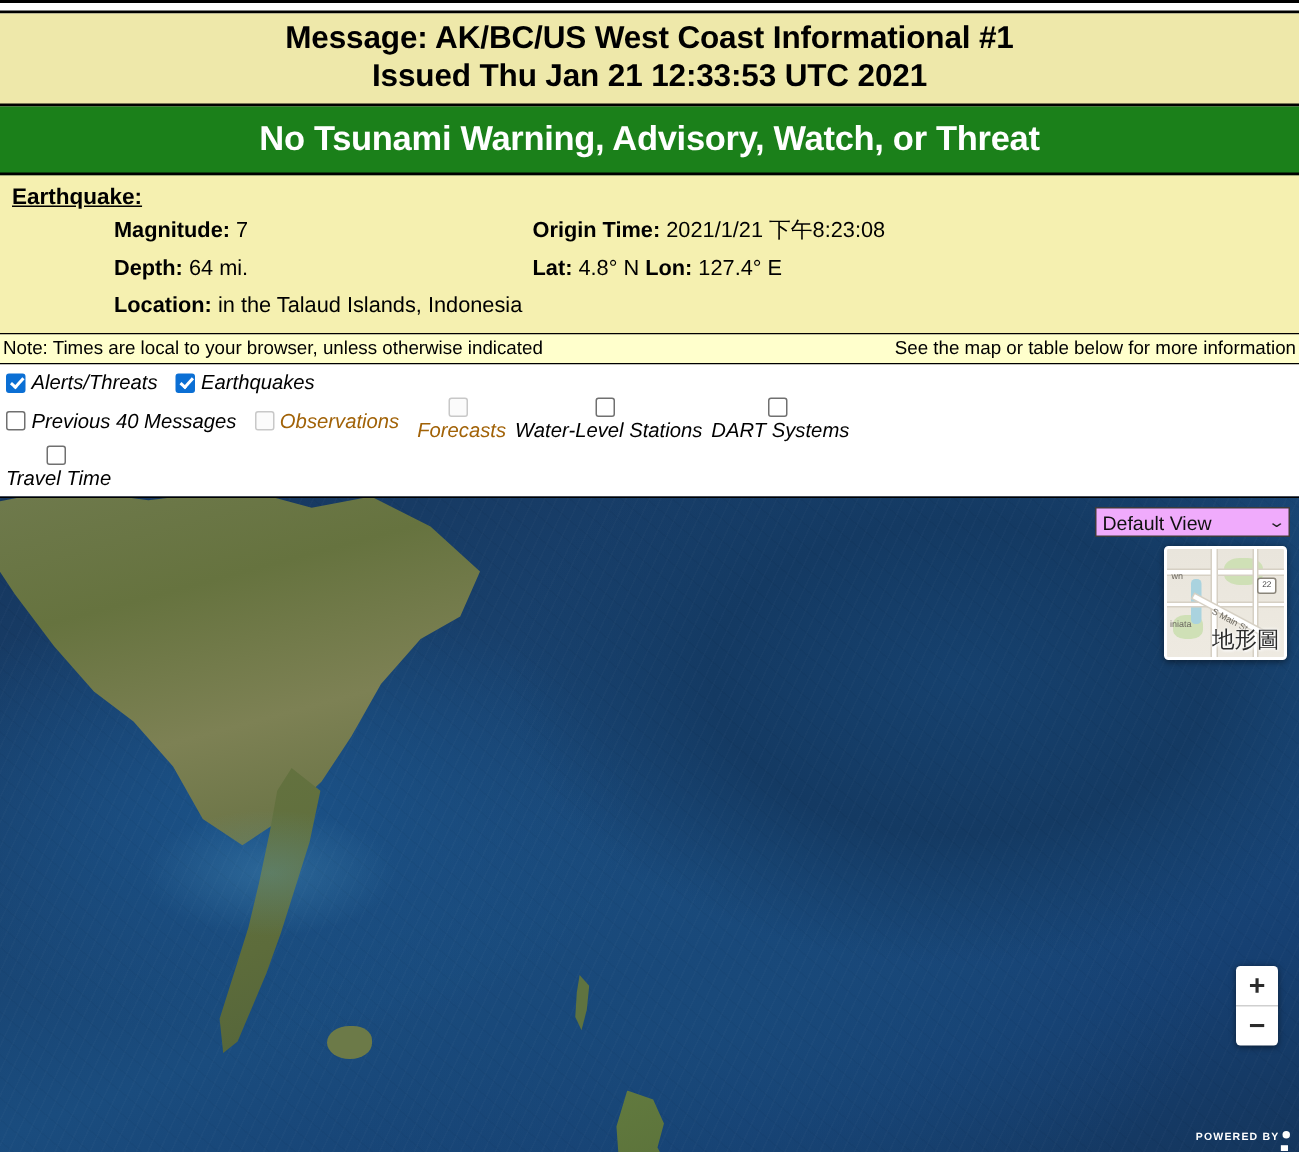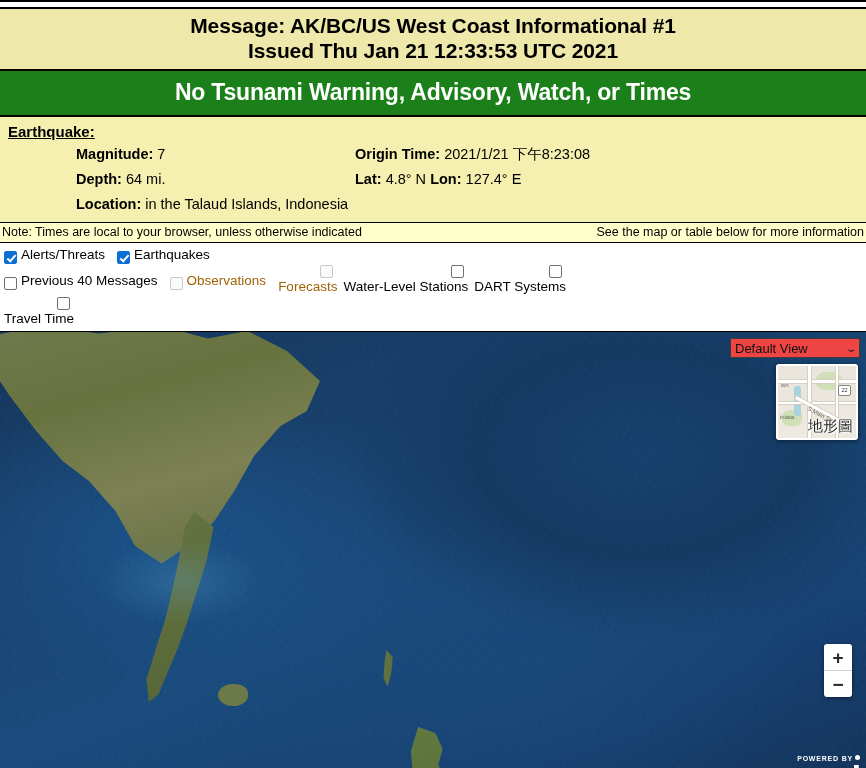--- a/index.html
+++ b/index.html
@@ -96,23 +96,24 @@
   }
   .layer-row {
     display: flex;
     align-items: center;
     font-size: 13.5px;
     line-height: 18px;
     margin-bottom: 1px;
   }
   .layer-item {
     display: flex;
-    align-items: flex-end;
+    align-items: center;
     margin-right: 12px;
     white-space: nowrap;
+    font-style: italic;
   }
   .layer-item.tight { margin-right: 6px; flex-direction: column; }
   .cb {
     width: 13px;
     height: 13px;
     box-sizing: border-box;
     border: 1px solid #707070;
     border-radius: 2px;
     background: #fff;
     margin-right: 4px;
@@ -210,21 +211,21 @@
       radial-gradient(ellipse 160px 70px at 350px 710px, rgba(90,165,205,.22) 0%, rgba(90,165,205,0) 70%),
       radial-gradient(ellipse 100px 50px at 600px 735px, rgba(110,190,210,.30) 0%, rgba(110,190,210,0) 70%);
   }
 
   
   .view-select {
     position: absolute;
     right: 6px; top: 6px;
     width: 130px;
     height: 20px;
-    background: #ef4444;
+    background: #f0abfc;
     border: 1px solid #3c3c3c;
     font-size: 13px;
     display: flex;
     align-items: center;
     padding: 0 4px;
     box-sizing: border-box;
     justify-content: space-between;
     color: #111;
   }
   .view-select .chev {
@@ -370,21 +371,21 @@
 </head>
 <body>
 
 <div class="top-strip"></div>
 
 <div class="msg-banner">
   <div class="msg-line">Message: AK/BC/US West Coast Informational #1</div>
   <div class="msg-line">Issued Thu Jan 21 12:33:53 UTC 2021</div>
 </div>
 
-<div class="alert-bar">No Tsunami Warning, Advisory, Watch, or Times</div>
+<div class="alert-bar">No Tsunami Warning, Advisory, Watch, or Threat</div>
 
 <div class="quake-block">
   <div class="quake-title">Earthquake:</div>
   <div class="quake-grid">
     <div class="cell">
       <span class="lbl">Magnitude:</span>
       <span class="val">7</span>
     </div>
     <div class="cell right">
       <span class="lbl">Origin Time:</span>

